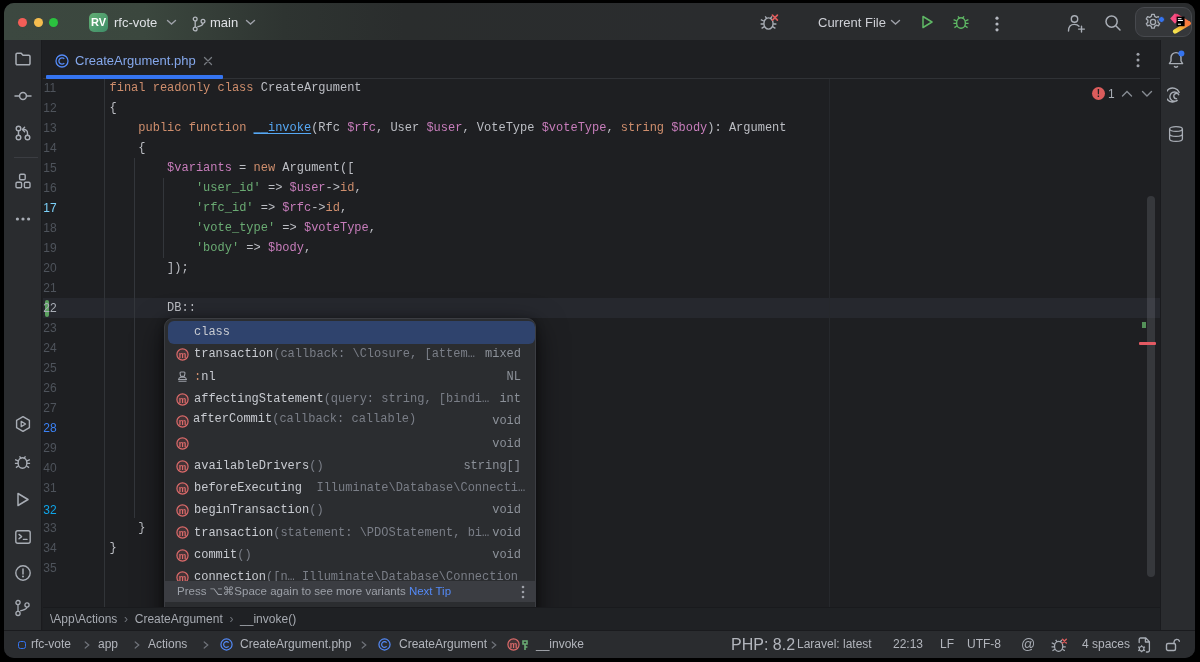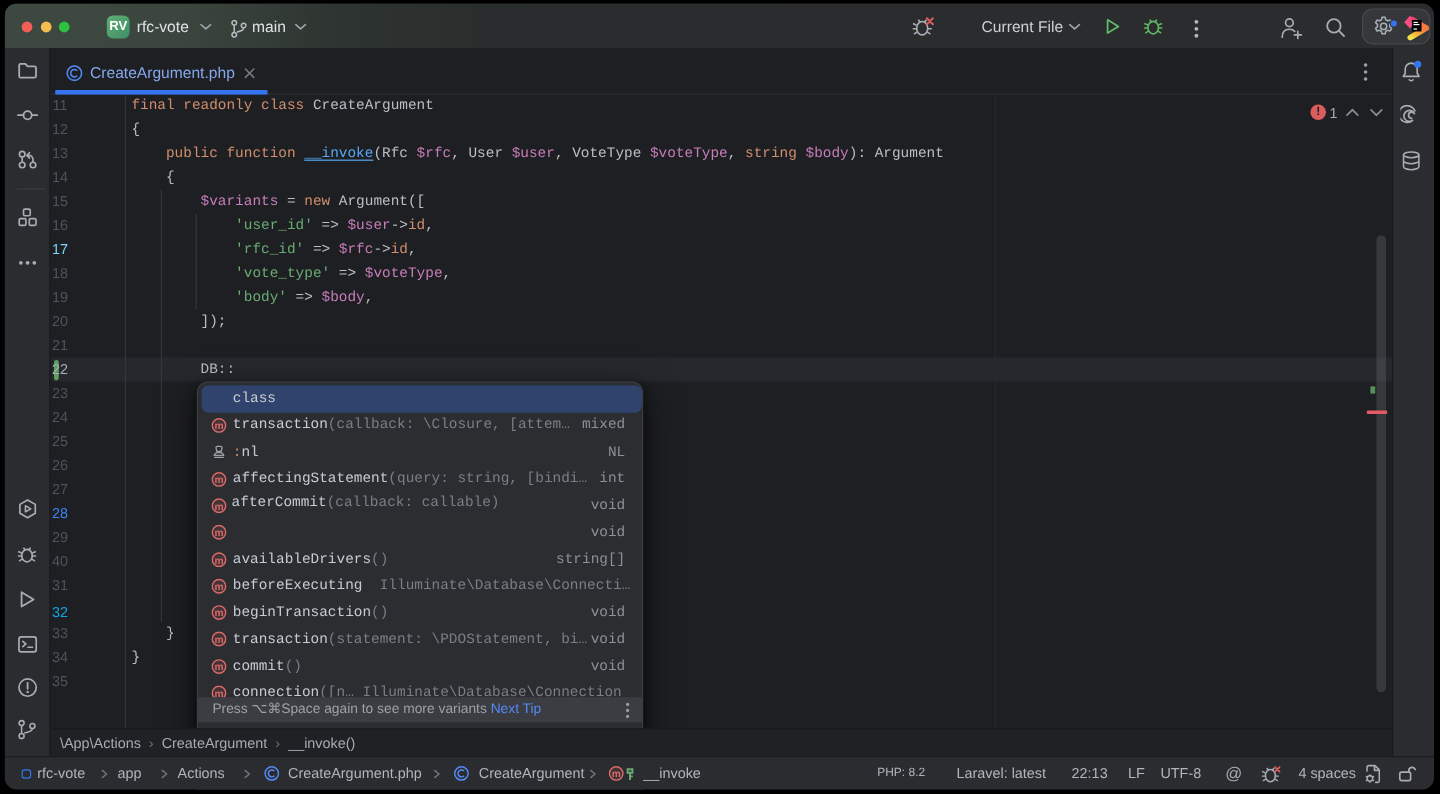--- a/index.html
+++ b/index.html
@@ -380,21 +380,21 @@
         <path d="M1.2 1 L4.8 4 L1.2 7" stroke="#6F737A" stroke-width="1.2" fill="none" stroke-linecap="round"></path>
       </svg>
   <svg style="position:absolute;left:503px;top:7px" width="13" height="13" viewBox="0 0 13 13">
         <circle cx="6.5" cy="6.5" r="5.6" fill="rgba(219,92,92,0.14)" stroke="#DB6A6A" stroke-width="1.2"></circle>
         <text x="6.5" y="9.6" font-size="8.5" font-weight="bold" fill="#DB6A6A" text-anchor="middle" font-family="Liberation Sans">m</text>
       </svg>
   <svg style="position:absolute;left:516px;top:9px" width="10" height="11" viewBox="0 0 10 11">
         <path d="M3 1 h4 v3 h-4 Z M5 4 v6 M5 7 h2.4" stroke="#6AAB73" stroke-width="1.6" fill="none"></path>
       </svg>
   <div class="sitem" style="left:532px;color:#B2B5BC;font-size:12px">__invoke</div>
-  <div class="sitem" style="left:727px;color:#B2B5BC;font-size:10px">PHP: 8.2</div>
+  <div class="sitem" style="left:727px;color:#B2B5BC;font-size:16px">PHP: 8.2</div>
   <div class="sitem" style="left:793px;color:#B2B5BC;font-size:12px">Laravel: latest</div>
   <div class="sitem" style="left:889px;color:#B2B5BC;font-size:12px">22:13</div>
   <div class="sitem" style="left:936px;color:#B2B5BC;font-size:12px">LF</div>
   <div class="sitem" style="left:963px;color:#B2B5BC;font-size:12px">UTF-8</div>
   <div class="sitem" style="left:1017px;color:#A8ADB5;font-size:14px">@</div>
   <svg style="position:absolute;left:1046px;top:5px" width="20" height="18" viewBox="0 0 22 20">
   <ellipse cx="9.5" cy="11.5" rx="4.6" ry="5.6" fill="none" stroke="#A8ADB5" stroke-width="1.4"></ellipse>
   <path d="M6.2 4.4 L8 6.8 M13 4.4 L11.2 6.8" stroke="#A8ADB5" stroke-width="1.4" fill="none"></path>
   <path d="M4.8 9 L1.8 7.6 M4.8 12 L1.6 12 M5.4 14.6 L2.6 16.4 M14.2 12 L17.4 12 M13.6 14.6 L16.4 16.4" stroke="#A8ADB5" stroke-width="1.3"></path>
   <path d="M13.8 3.6 L18 7.8 M18 3.6 L13.8 7.8" stroke="#DB5C5C" stroke-width="1.6" stroke-linecap="round"></path>

